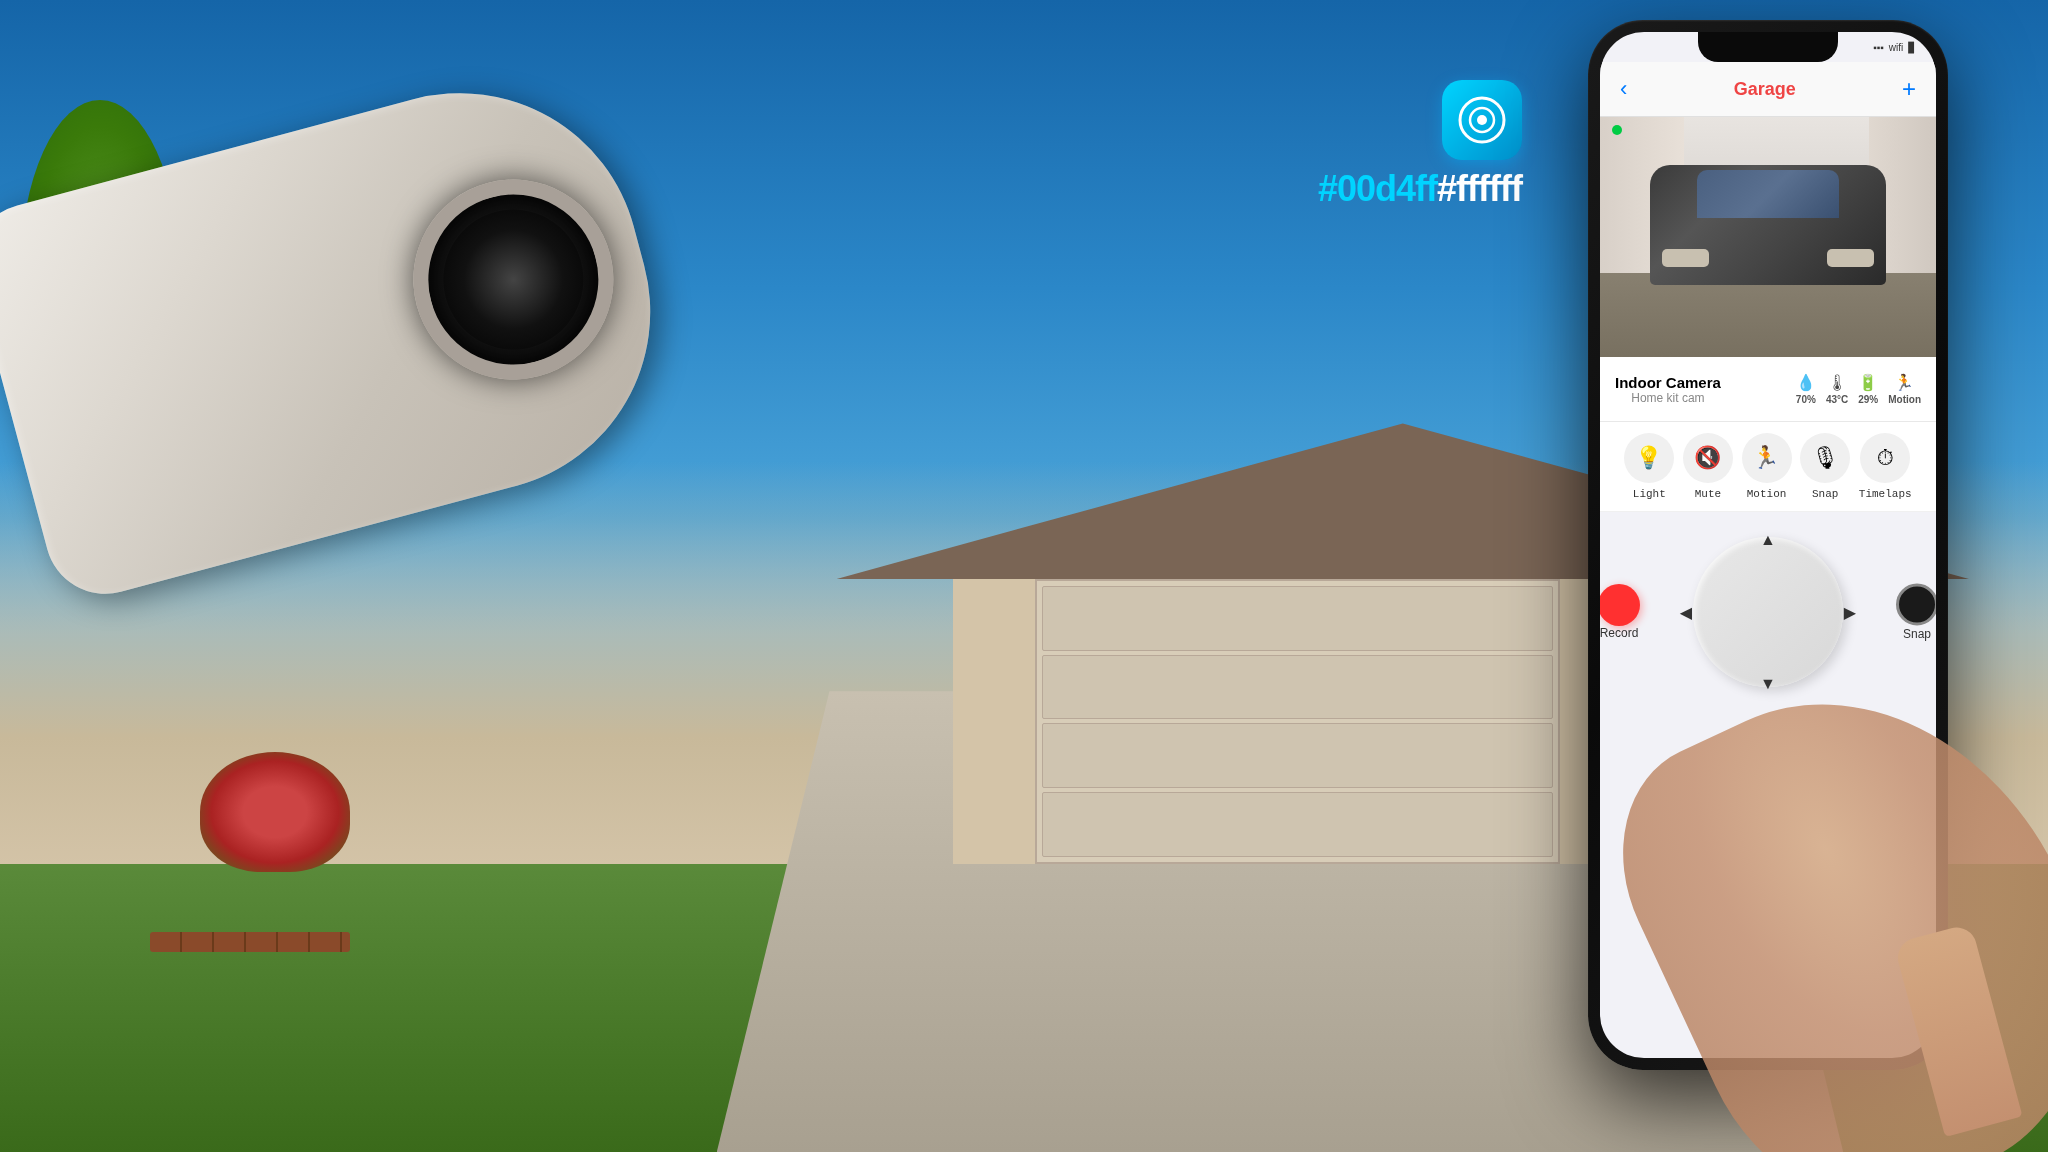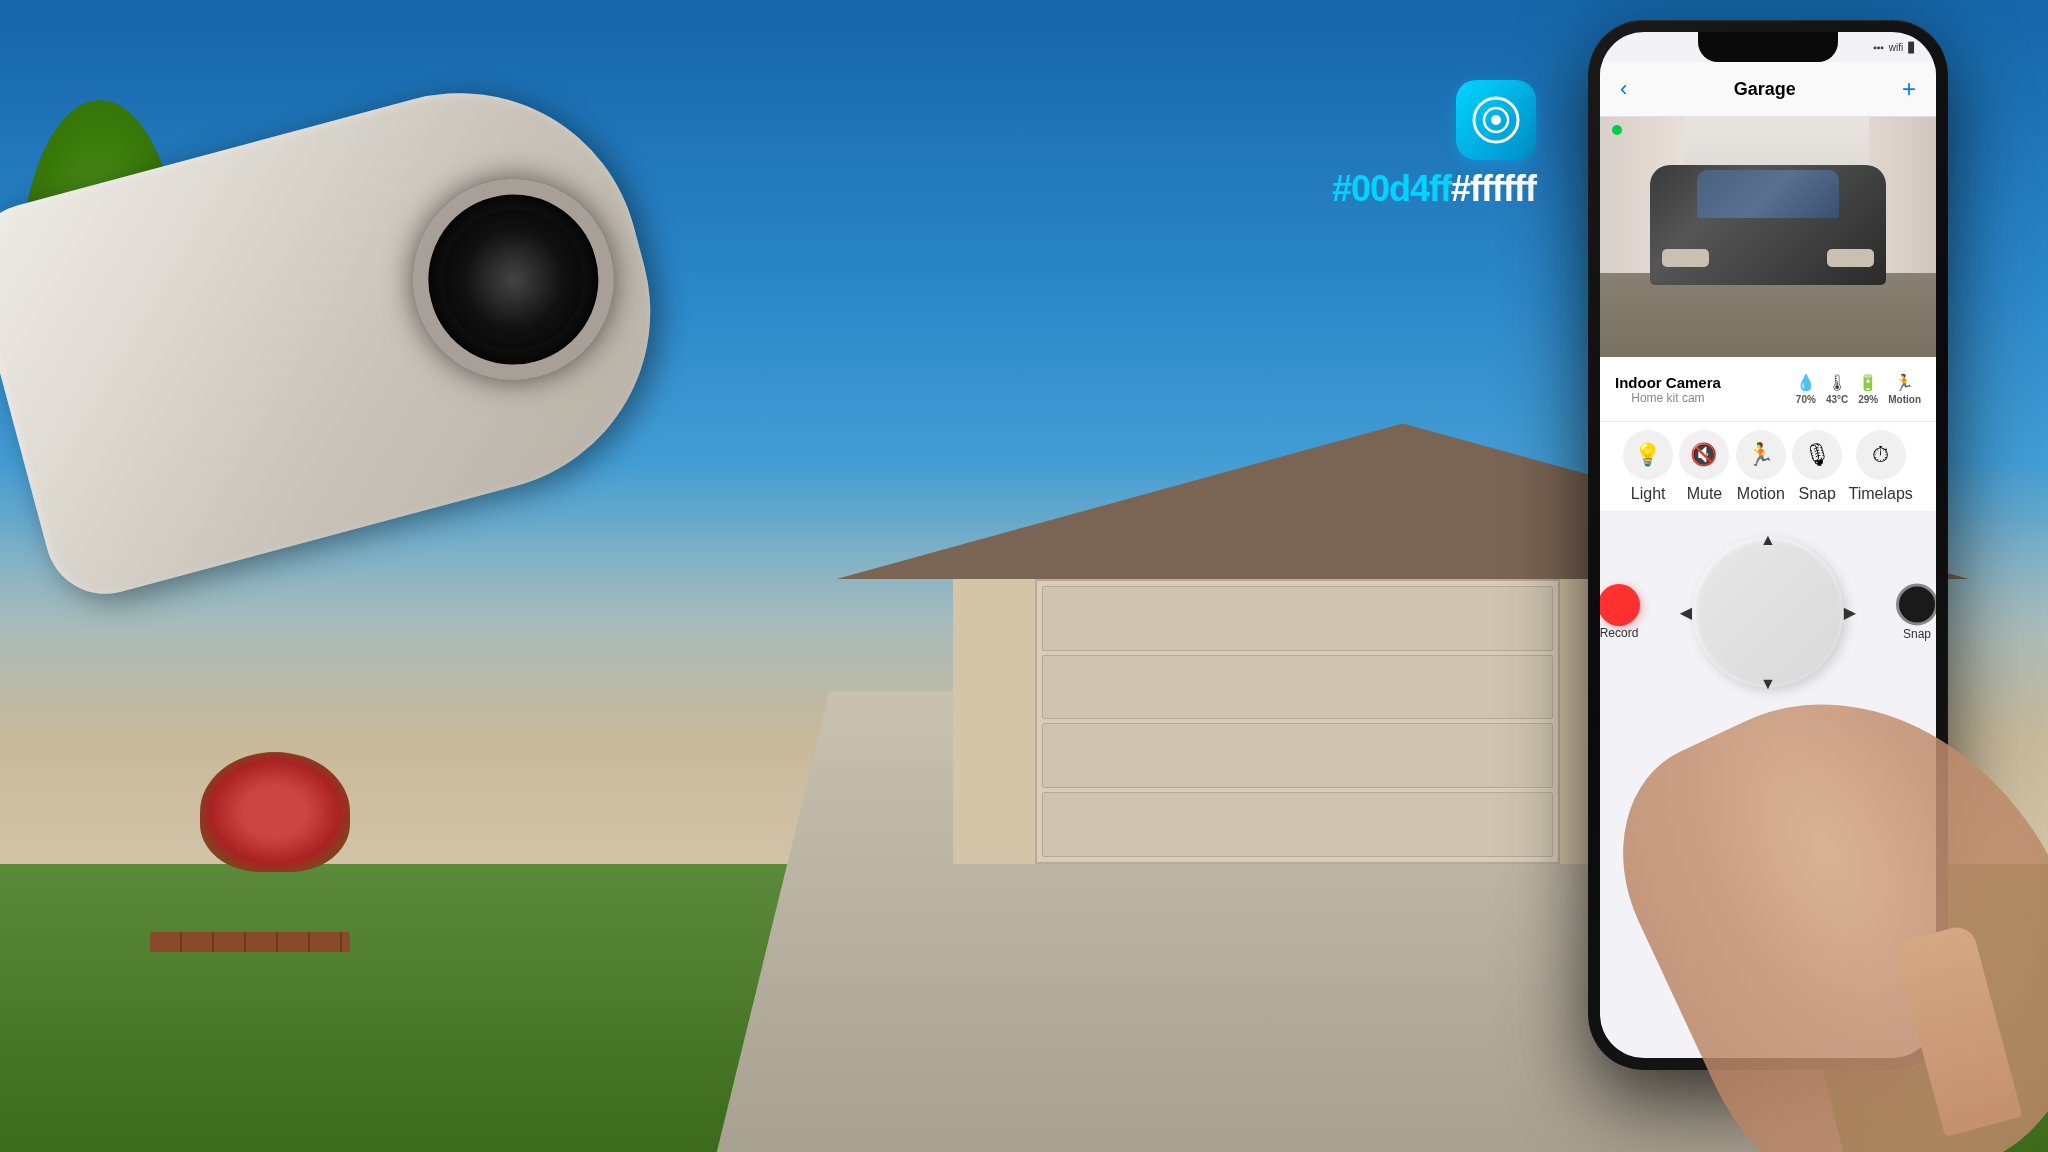--- a/index.html
+++ b/index.html
@@ -214,21 +214,21 @@
 
     .app-header-back {
       font-size: 22px;
       color: #007aff;
       cursor: pointer;
     }
 
     .app-header-title {
       font-size: 18px;
       font-weight: 600;
-      color: #000000;
+      color: #ef4444;
     }
 
     .app-header-add {
       font-size: 24px;
       color: #007aff;
       cursor: pointer;
     }
 
     
     .camera-feed {
@@ -411,22 +411,23 @@
       height: 50px;
       background: #f0f0f0;
       border-radius: 50%;
       display: flex;
       align-items: center;
       justify-content: center;
       font-size: 22px;
     }
 
     .control-label {
-      font-size: 16px;
+      font-size: 11px;
       color: #333;
+      font-family: Liberation Mono, monospace;
     }
 
     
     .dpad-section {
       position: absolute;
       top: 480px;
       left: 0;
       right: 0;
       height: 200px;
       background: #f2f2f7;
@@ -534,21 +535,21 @@
     }
 
     .snapshot-label {
       font-size: 12px;
       color: #333;
     }
 
     
     .zoomonlogo {
       position: absolute;
-      right: 512px;
+      right: 526px;
       top: 80px;
       z-index: 5;
       margin-left: 20px;
     }
 
     .zoomon-icon {
       width: 80px;
       height: 80px;
       background: linear-gradient(135deg, #00d4ff, #0090cc);
       border-radius: 20px;

